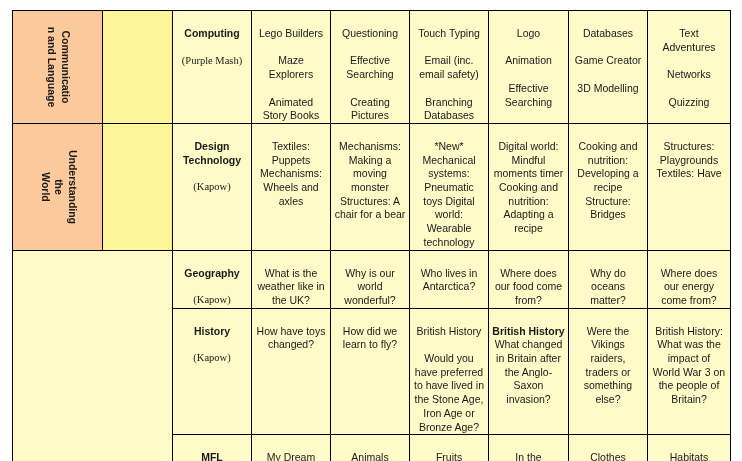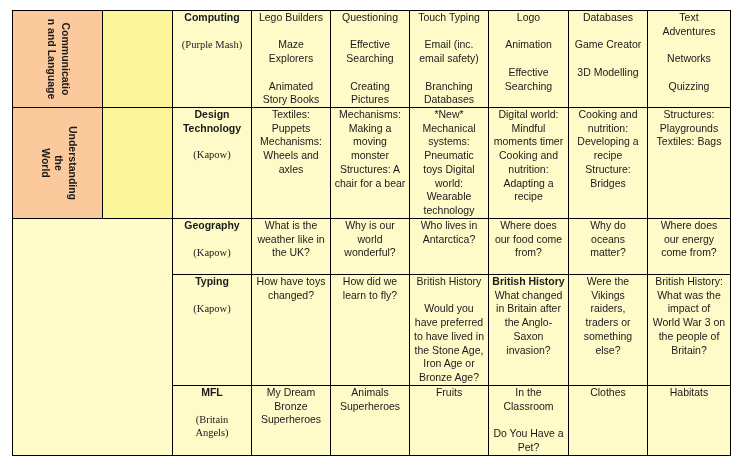--- a/index.html
+++ b/index.html
@@ -22,21 +22,21 @@
       border-collapse: collapse;
       table-layout: fixed;
       width: 718px;
     }
     table.curriculum td {
       border: 1.5px solid #000;
       vertical-align: top;
       text-align: center;
       font-size: 10.5px;
       line-height: 13.7px;
-      padding: 0 3px 0 3px;
+      padding: 16px 3px 0 3px;
       background: #fefbc9;
       overflow: hidden;
     }
     td.area {
       background: #fbc99b !important;
       padding: 0 !important;
       position: relative;
     }
     td.area .vert {
       position: absolute;
@@ -201,21 +201,21 @@
           <span class="cell-lines">Cooking and
 nutrition:
 Developing a
 recipe
 Structure:
 Bridges</span>
         </td>
     <td>
           <span class="cell-lines">Structures:
 Playgrounds
-Textiles: Bags</span>
+Textiles: Have</span>
         </td>
   </tr>
 
   <tr style="height:56px">
     <td class="blank-merged" colspan="2" rowspan="3"></td>
     <td>
       <span class="subject-name">Geography</span>
       <span class="subject-provider">(Kapow)</span>
     </td>
     <td>
@@ -244,21 +244,21 @@
         </td>
     <td>
           <span class="cell-lines">Where does
 our energy
 come from?</span>
         </td>
   </tr>
 
   <tr style="height:111px">
     <td>
-      <span class="subject-name">Typing</span>
+      <span class="subject-name">History</span>
       <span class="subject-provider">(Kapow)</span>
     </td>
     <td>
           <span class="cell-lines">How have toys
 changed?</span>
         </td>
     <td>
           <span class="cell-lines">How did we
 learn to fly?</span>
         </td>

